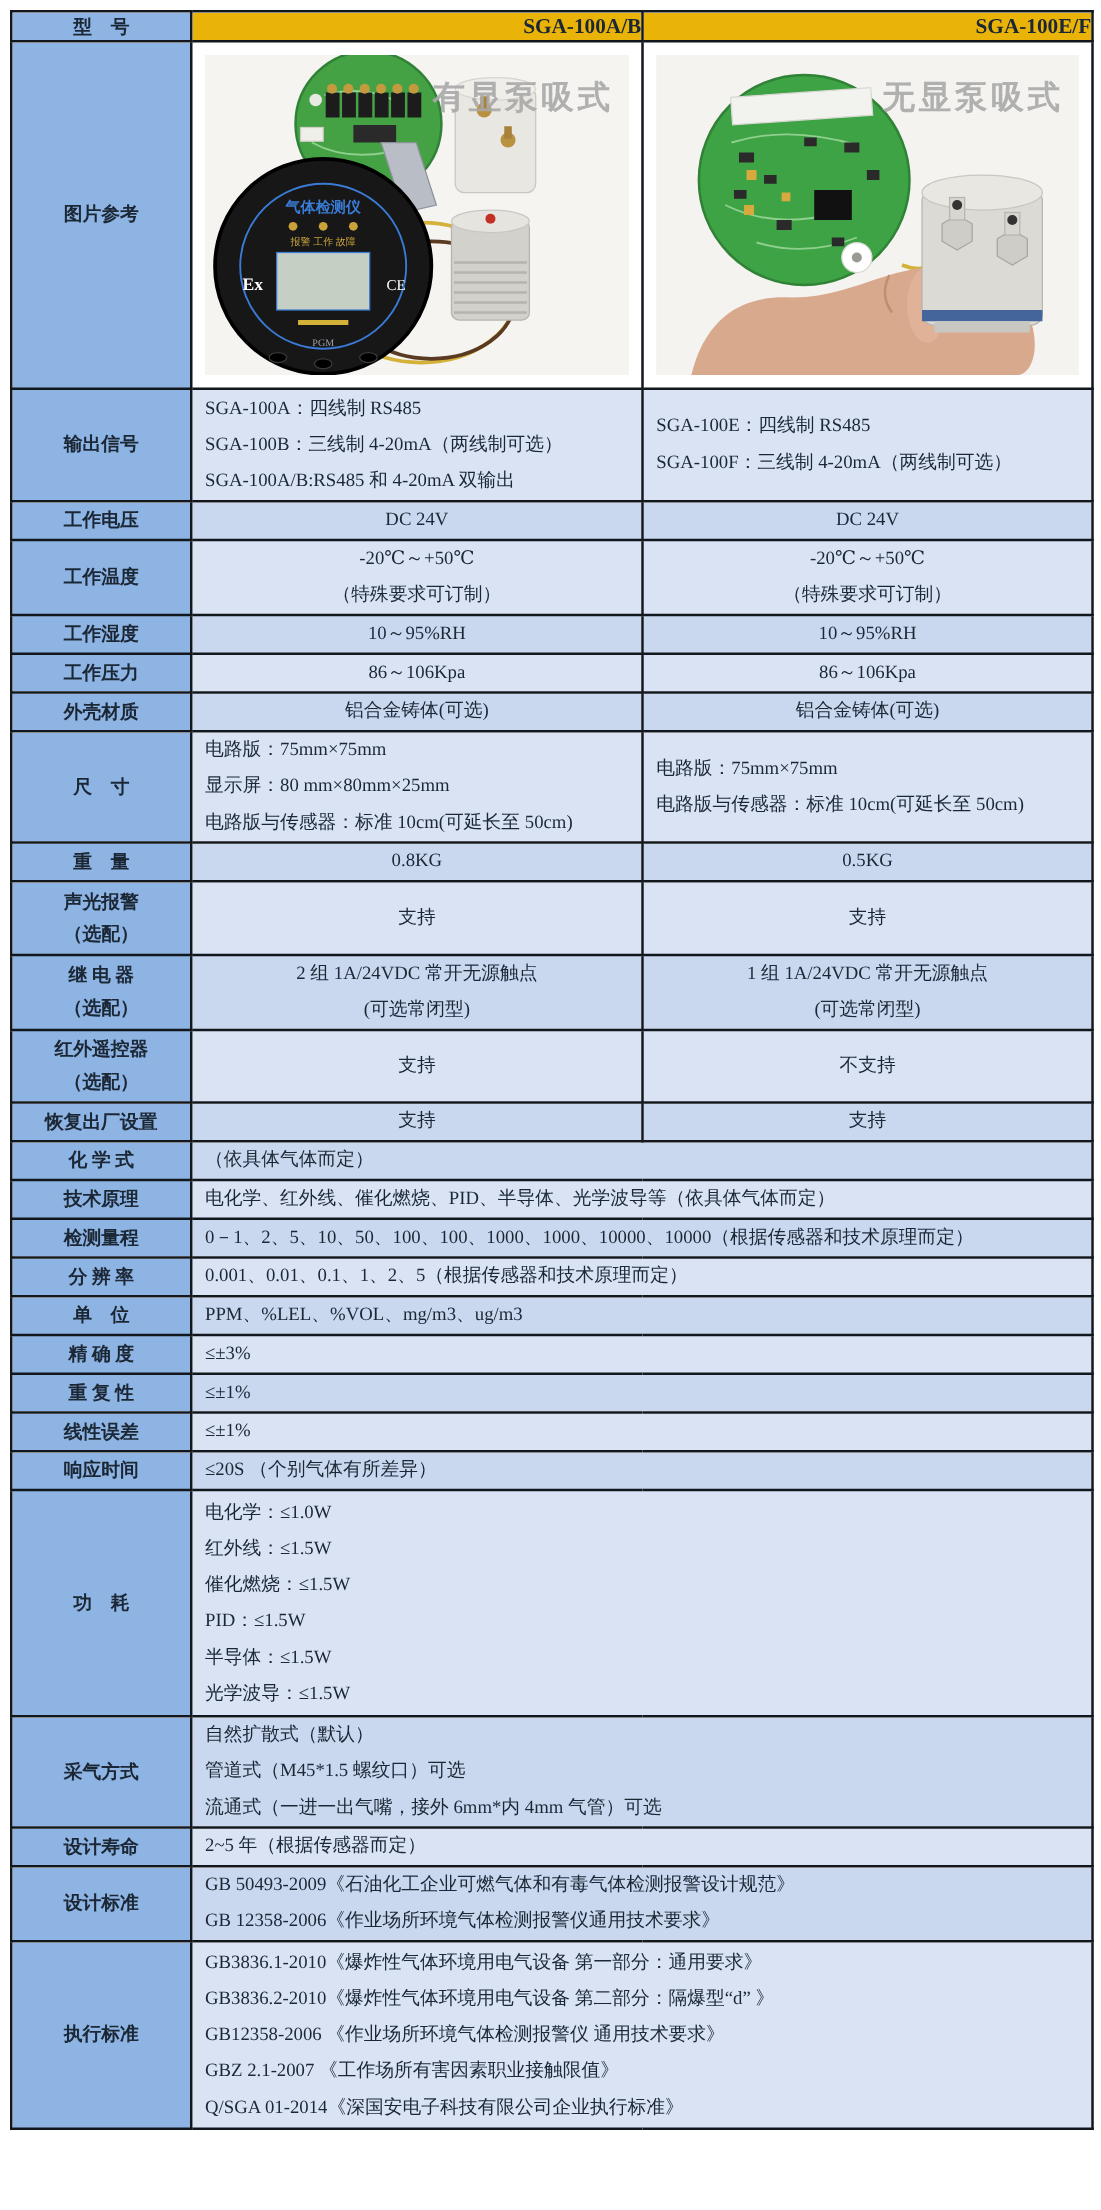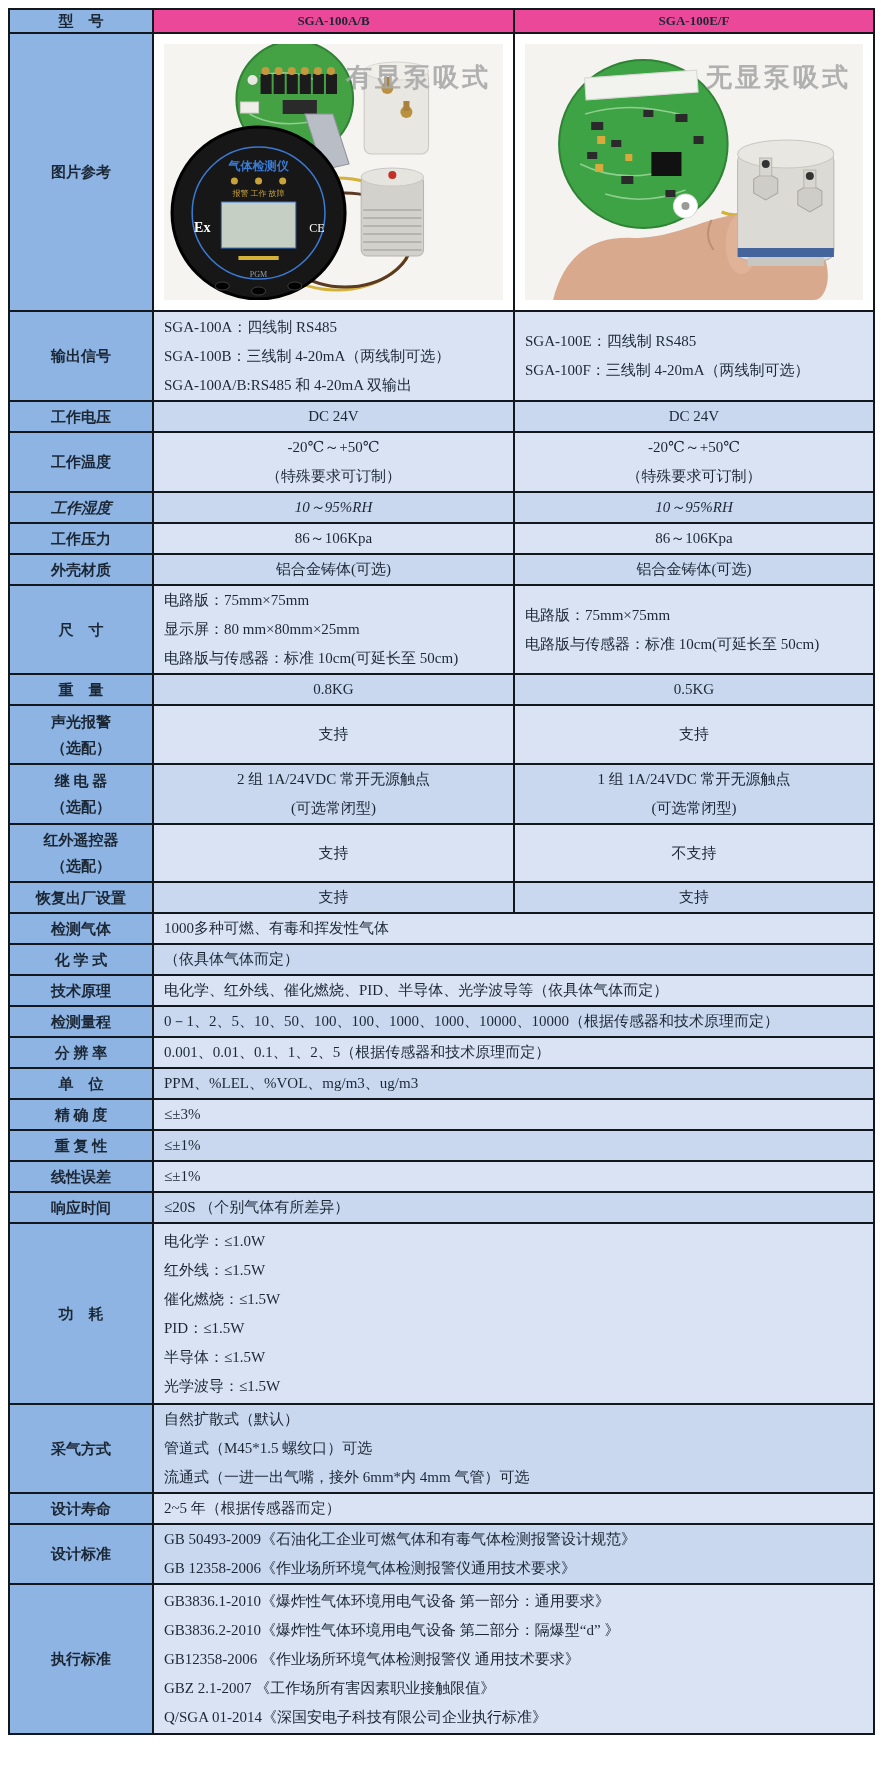--- a/index.html
+++ b/index.html
@@ -12,21 +12,21 @@
   table.spec{border-collapse:collapse;table-layout:fixed;width:865px;}
   table.spec td,table.spec th{border:2px solid #12171e;padding:0;overflow:hidden;}
   col.c0{width:144px;} col.c1{width:361px;} col.c2{width:360px;}
 
   .lbl{
     background:#8db4e2;font-weight:bold;text-align:center;
     font-size:15px;vertical-align:middle;
   }
   .lbl-line{line-height:26px;}
   th.hdr{
-    background:#ec4899;font-size:13px;font-weight:bold;text-align:center;
+    background:#eab308;font-size:17px;font-weight:bold;text-align:right;
     vertical-align:middle;
   }
   tr.shade-a td.val{background:#c9d8ef;}
   tr.shade-b td.val{background:#d9e3f4;}
   td.val{vertical-align:middle;font-size:15px;}
   .lines{display:flex;flex-direction:column;justify-content:center;height:100%;}
   .line{line-height:29px;white-space:nowrap;}
   td.val.center .line{text-align:center;}
   td.val.left .line{text-align:left;padding-left:10px;}
 
@@ -230,21 +230,21 @@
               <div class="line">（特殊要求可订制）</div>
             </div>
           </td>
           <td class="val center">
             <div class="lines">
               <div class="line">-20℃～+50℃</div>
               <div class="line">（特殊要求可订制）</div>
             </div>
           </td>
         </tr>
-        <tr class="shade-a" style="height: 28px; font-style: italic;">
+        <tr class="shade-a" style="height: 28px;">
           <td class="lbl">
             <div class="lbl-line">工作湿度</div>
           </td>
           <td class="val center">
             <div class="lines">
               <div class="line">10～95%RH</div>
             </div>
           </td>
           <td class="val center">
             <div class="lines">
@@ -370,30 +370,20 @@
             <div class="lbl-line">恢复出厂设置</div>
           </td>
           <td class="val center">
             <div class="lines">
               <div class="line">支持</div>
             </div>
           </td>
           <td class="val center">
             <div class="lines">
               <div class="line">支持</div>
-            </div>
-          </td>
-        </tr>
-        <tr class="shade-b" style="height: 28px;">
-          <td class="lbl">
-            <div class="lbl-line">检测气体</div>
-          </td>
-          <td class="val left" colspan="2">
-            <div class="lines">
-              <div class="line">1000多种可燃、有毒和挥发性气体</div>
             </div>
           </td>
         </tr>
         <tr class="shade-a" style="height: 28px;">
           <td class="lbl">
             <div class="lbl-line">化 学 式</div>
           </td>
           <td class="val left" colspan="2">
             <div class="lines">
               <div class="line">（依具体气体而定）</div>

